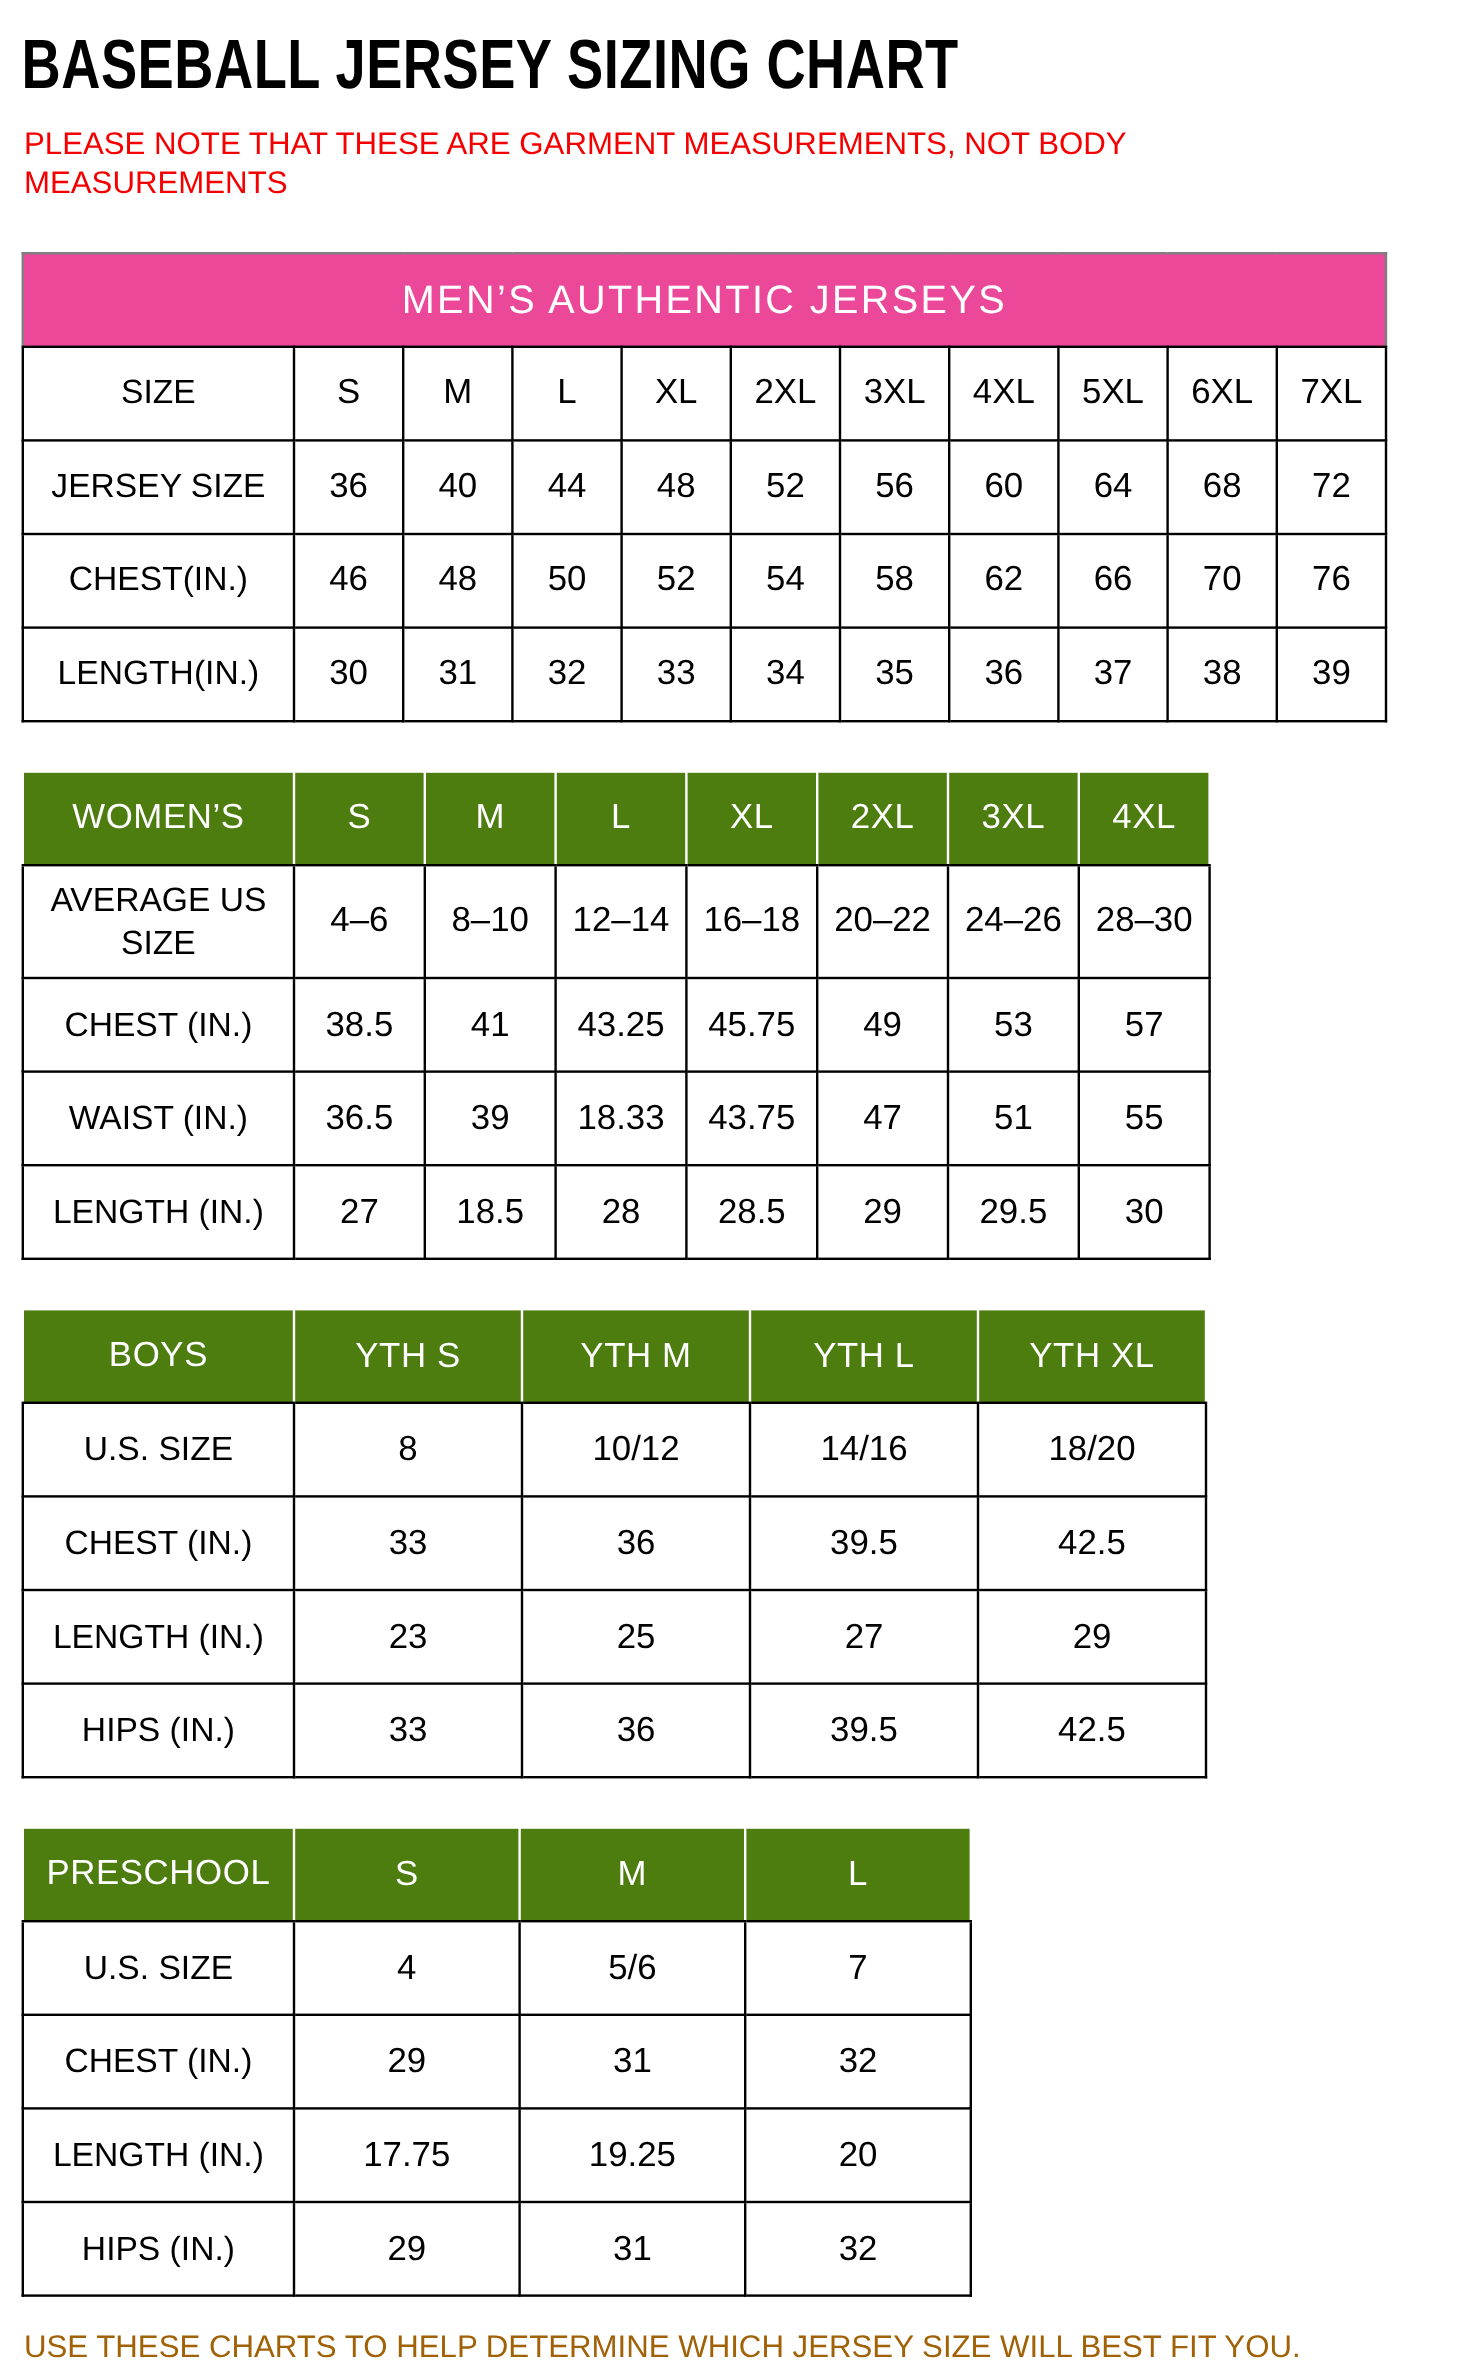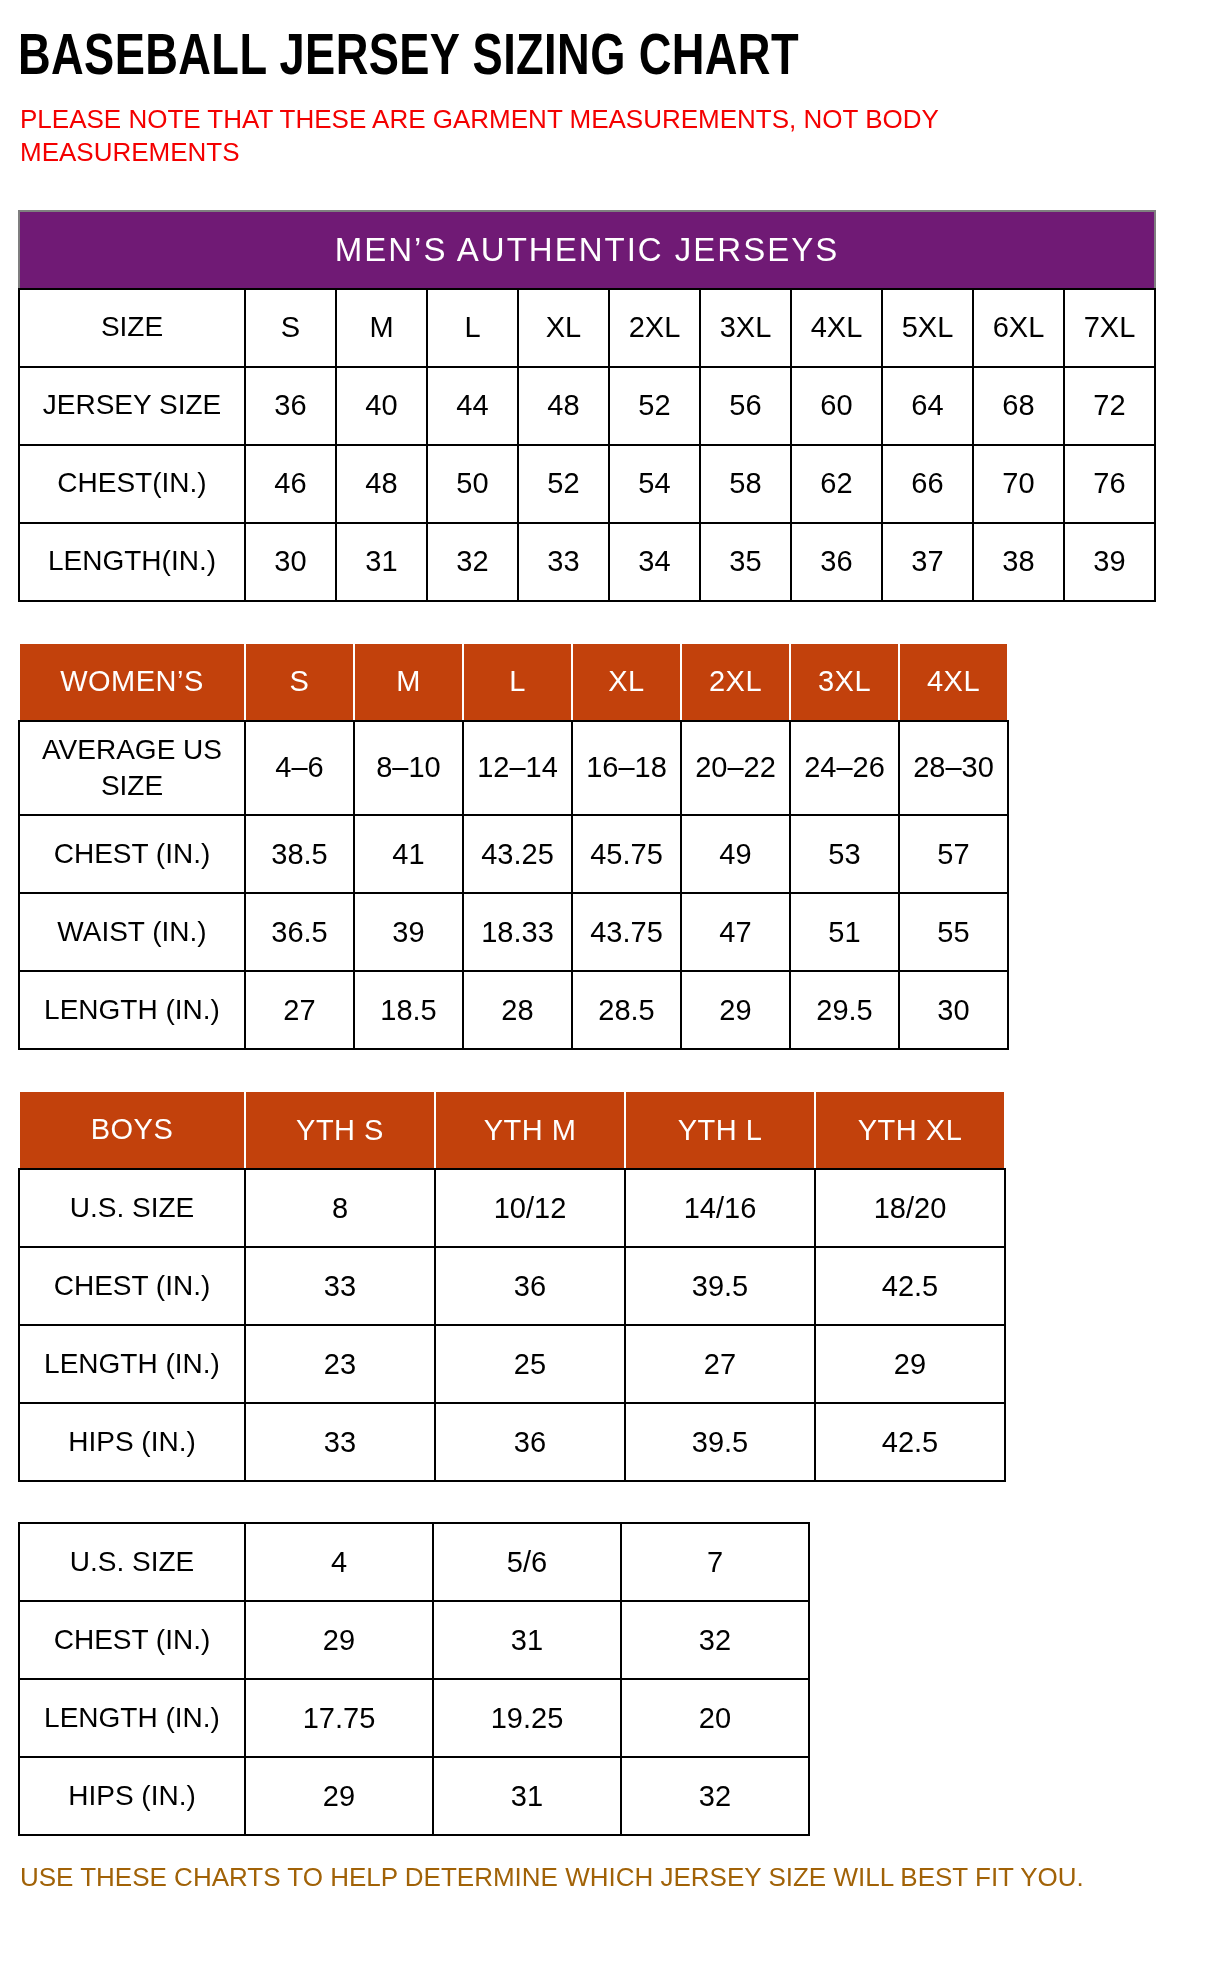--- a/index.html
+++ b/index.html
@@ -32,26 +32,26 @@
 
   .size-table td {
     border: 2px solid #000; background: #fff;
     text-align: center; vertical-align: middle;
     font-size: 29px; height: 78px; padding: 6px 4px;
   }
   .size-table td.label {
     font-size: 28px; padding: 10px 6px; line-height: 1.3;
   }
   .size-table td.banner {
-    background: #701a75; color: #fff;
+    background: #ec4899; color: #fff;
     border: 2px solid #7f7f7f; border-bottom: 2px solid #000;
     font-size: 33px; letter-spacing: 2px;
   }
   .size-table tr.ghead td {
-    background: #c2410c; color: #fff;
+    background: #4d7c0f; color: #fff;
     border: 2px solid #fff; border-bottom: 2px solid #000;
     font-size: 29px; letter-spacing: 0.5px;
   }
 
   .footer-note {
     color: #a16207; font-size: 26px; margin: 26px 0 0 2px;
     white-space: nowrap; font-weight: 400;
   }
 </style>
 </head>
@@ -249,20 +249,26 @@
     </table>
 
   <table class="size-table t-preschool">
       <colgroup>
         <col style="width: 226px;">
         <col style="width: 188px;">
         <col style="width: 188px;">
         <col style="width: 188px;">
       </colgroup>
       <tbody>
+        <tr class="ghead">
+          <td class="label">PRESCHOOL</td>
+          <td>S</td>
+          <td>M</td>
+          <td>L</td>
+        </tr>
         <tr>
           <td class="label">U.S. SIZE</td>
           <td>4</td>
           <td>5/6</td>
           <td>7</td>
         </tr>
         <tr>
           <td class="label">CHEST (IN.)</td>
           <td>29</td>
           <td>31</td>

